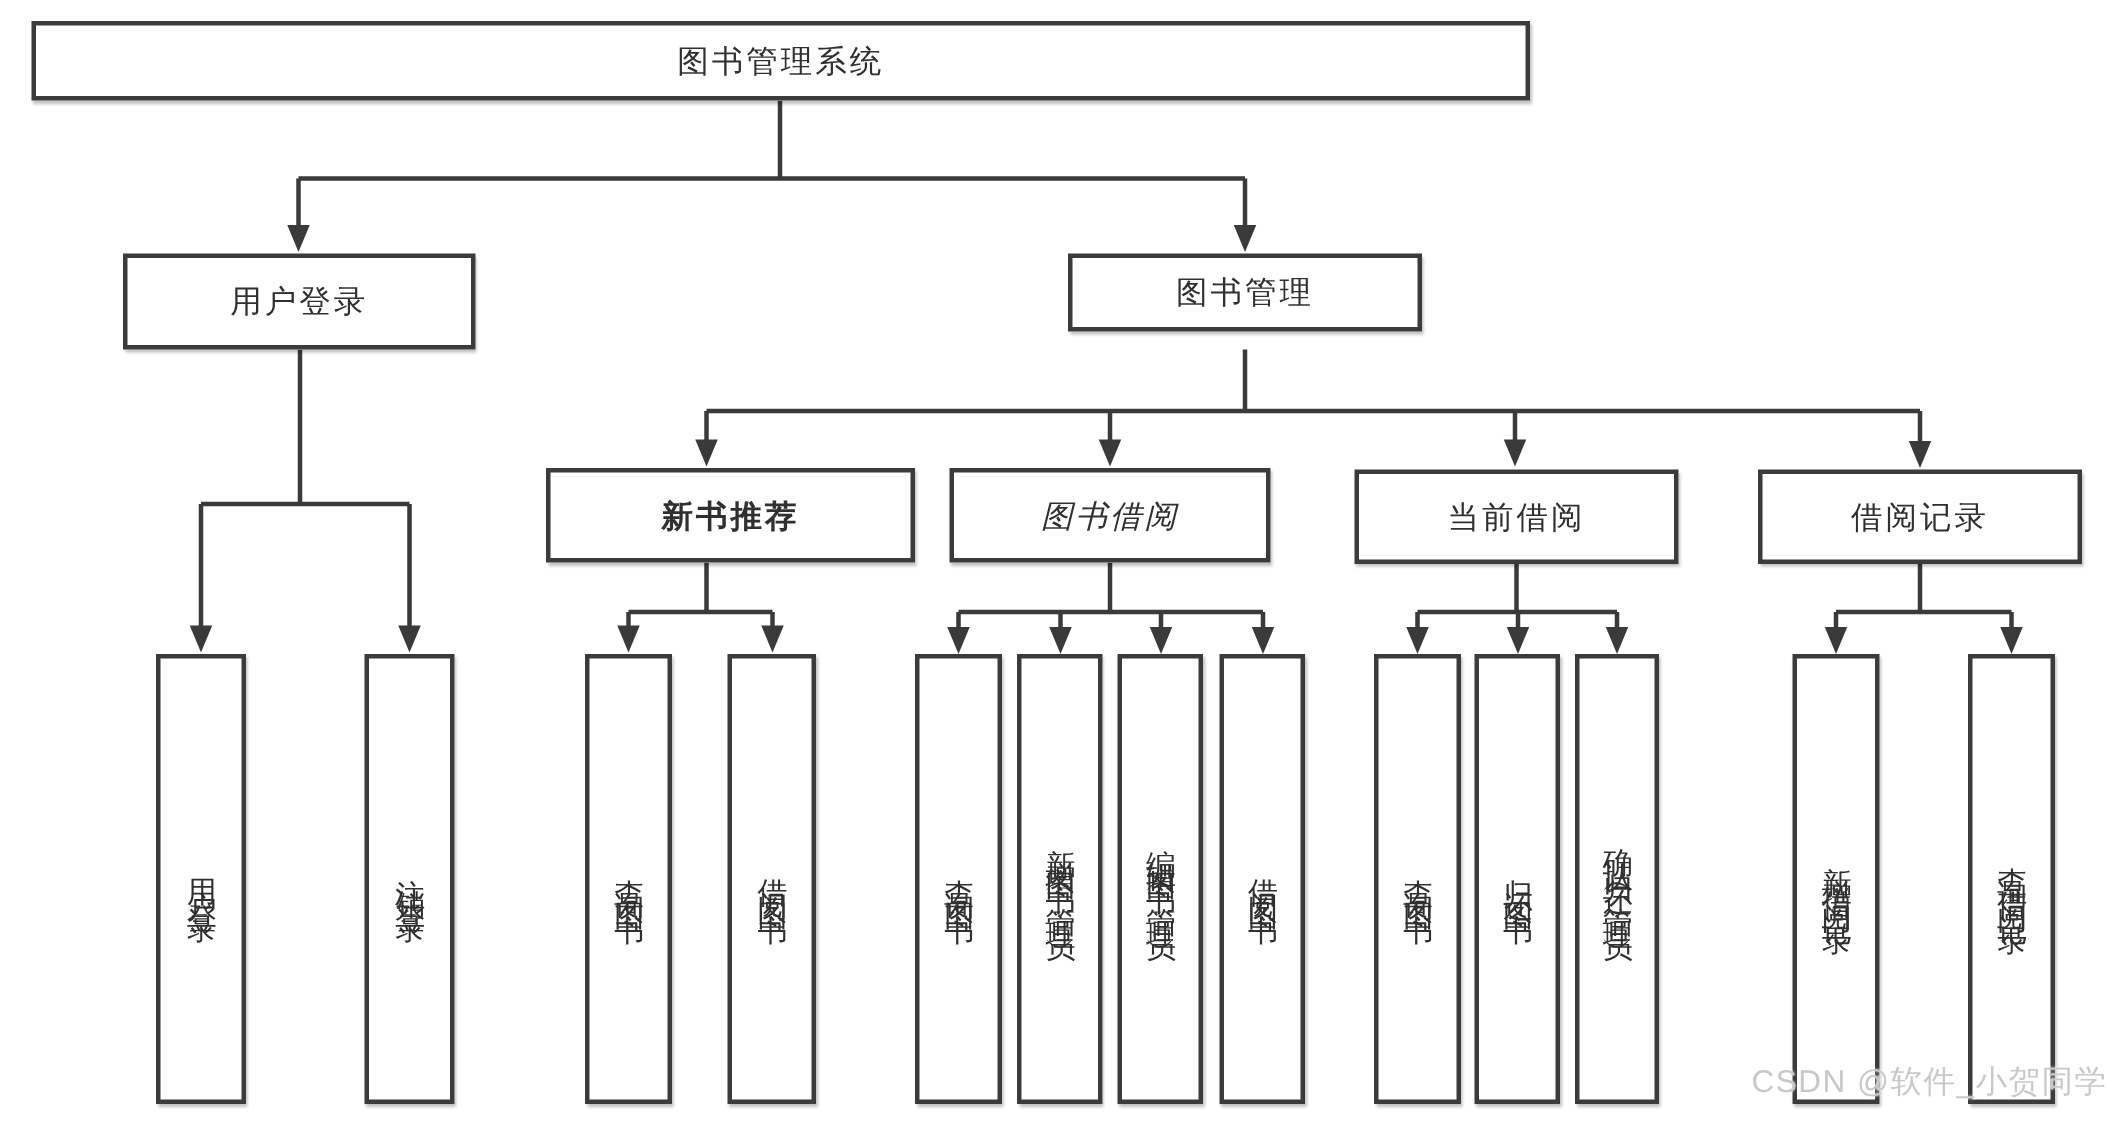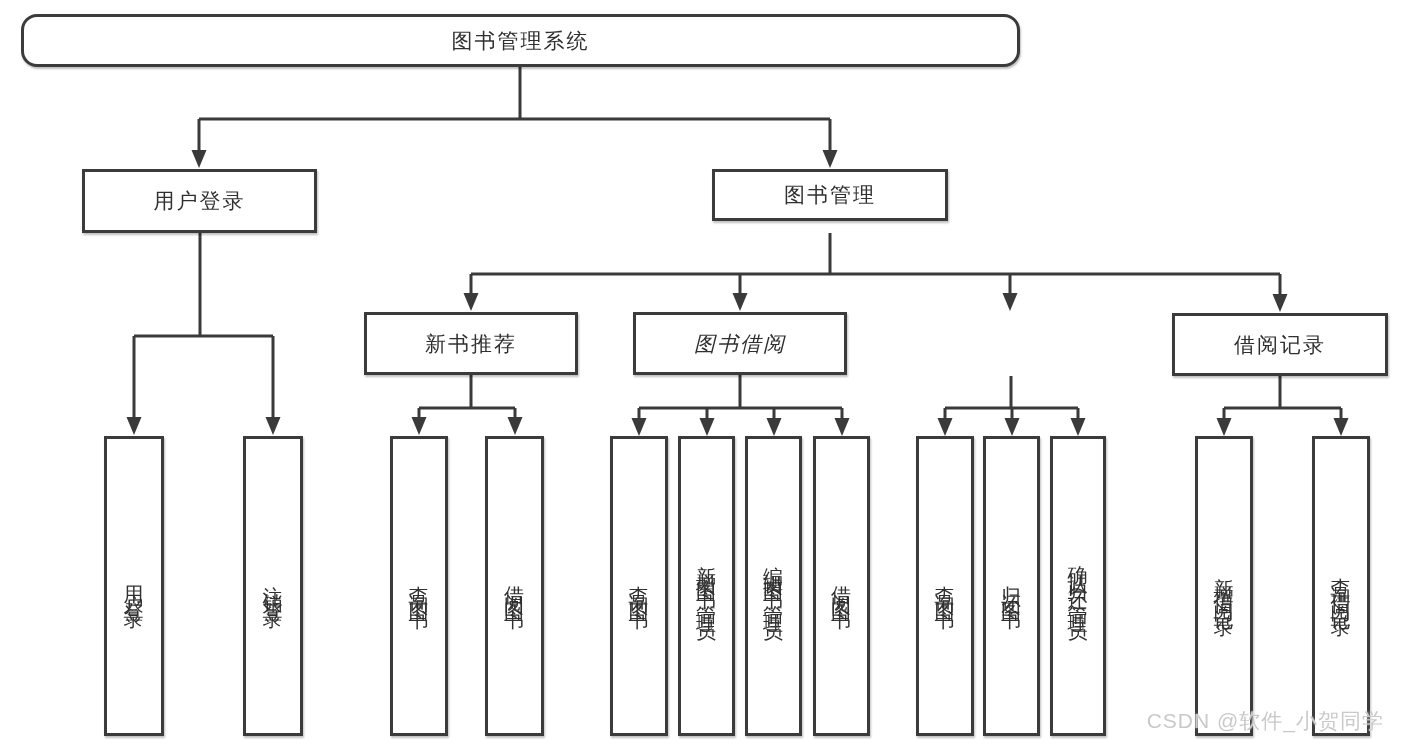--- a/index.html
+++ b/index.html
@@ -27,21 +27,21 @@
   .node.v{
     writing-mode:vertical-rl;
     text-orientation:mixed;
     font-size:20px;
     letter-spacing:8px;
     line-height:1;
   }
   .node.v span{display:block;}
   .watermark{
     position:absolute;
-    right:21px;top:707px;
+    right:0;top:707px;
     font-size:21px;
     color:var(--watermark);
     letter-spacing:1px;
     white-space:nowrap;
     text-shadow:0 0 2px #ffffff;
     z-index:5;
   }
 </style>
 </head>
 <body>
@@ -81,36 +81,39 @@
       <polygon points="766.5,418 781.5,418 774,436"></polygon>
       <polygon points="834.5,418 849.5,418 842,436"></polygon>
       <polygon points="937.5,418 952.5,418 945,436"></polygon>
       <polygon points="1004.5,418 1019.5,418 1012,436"></polygon>
       <polygon points="1070.5,418 1085.5,418 1078,436"></polygon>
       <polygon points="1216.5,418 1231.5,418 1224,436"></polygon>
       <polygon points="1333.5,418 1348.5,418 1341,436"></polygon>
     </g>
   </svg>
 
-  <div class="node h" style="left:21px;top:14px;width:999px;height:53px;border-radius:16px;">
+  <div class="node h" style="left:21px;top:14px;width:999px;height:53px;">
     <span>图书管理系统</span>
   </div>
 
   <div class="node h" style="left:82px;top:169px;width:235px;height:64px;">
     <span>用户登录</span>
   </div>
   <div class="node h" style="left:712px;top:169px;width:236px;height:52px;">
     <span>图书管理</span>
   </div>
 
-  <div class="node h" style="left:364px;top:312px;width:214px;height:63px;">
+  <div class="node h" style="left:364px;top:312px;width:246px;height:63px;font-weight:bold;">
     <span>新书推荐</span>
   </div>
   <div class="node h" style="left:633px;top:312px;width:214px;height:63px;font-style:italic;">
     <span>图书借阅</span>
+  </div>
+  <div class="node h" style="left:903px;top:313px;width:216px;height:63px;">
+    <span>当前借阅</span>
   </div>
   <div class="node h" style="left:1172px;top:313px;width:216px;height:63px;">
     <span>借阅记录</span>
   </div>
 
   <div class="node v" style="left:104px;top:436px;width:60px;height:300px;">
     <span>用户登录</span>
   </div>
   <div class="node v" style="left:243px;top:436px;width:60px;height:300px;">
     <span>注销登录</span>

